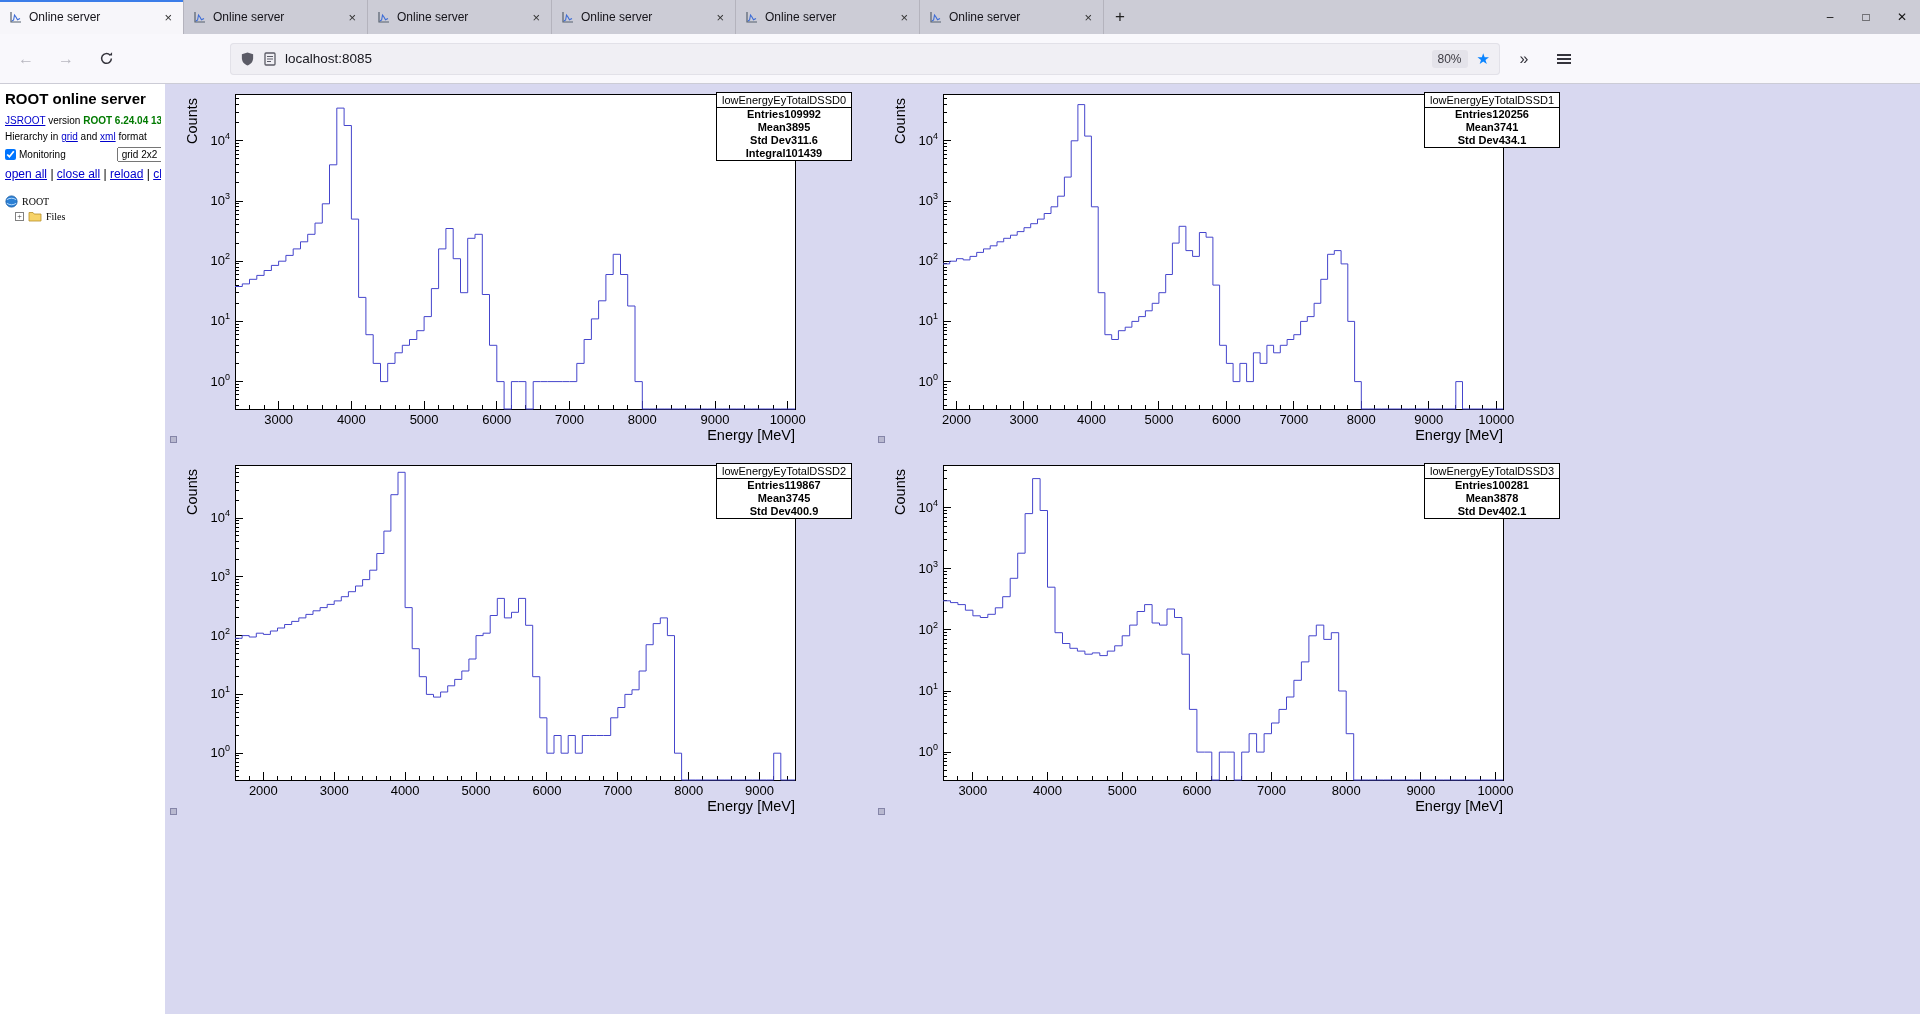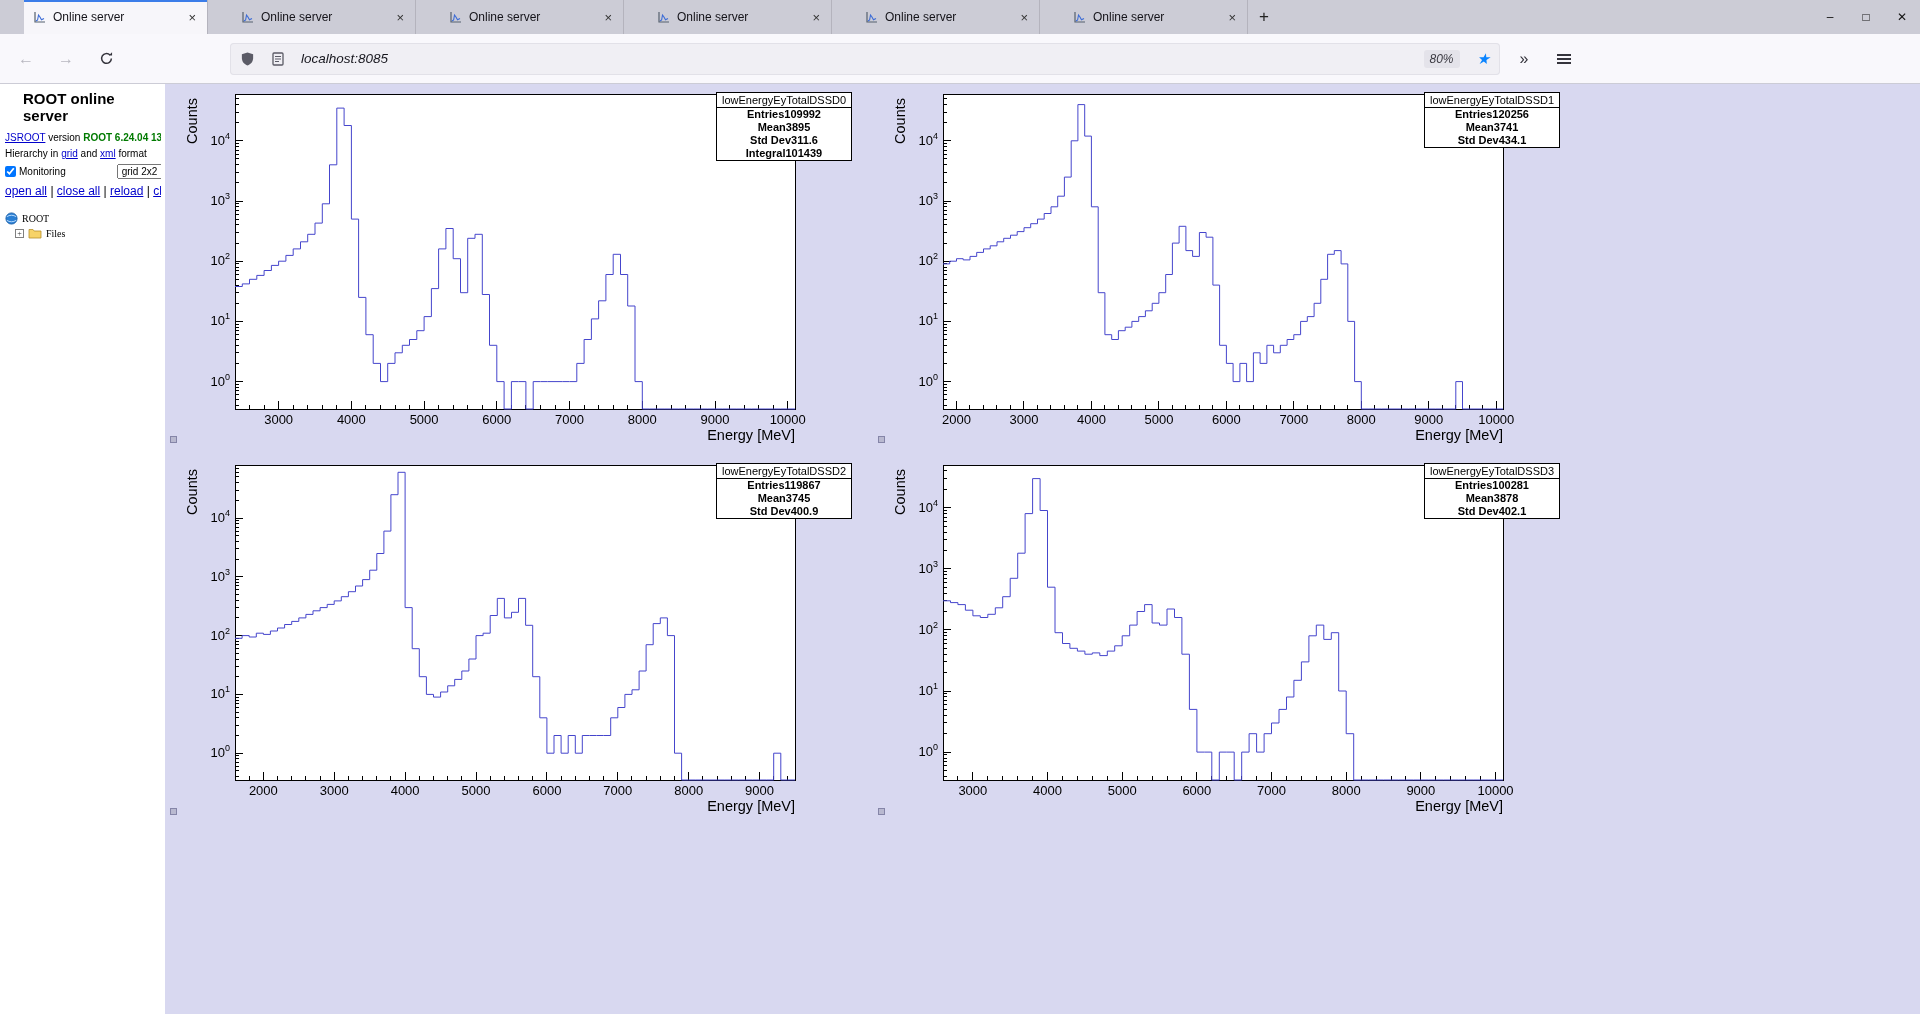--- a/index.html
+++ b/index.html
@@ -3,50 +3,50 @@
 <meta charset="utf-8">
 <style>
   * { box-sizing: border-box; margin: 0; padding: 0; }
   html,body { width:1920px; height:1014px; overflow:hidden; }
   body { font-family:"Liberation Sans", sans-serif; background:#d8d8f0; }
 
   
   .tabbar { height:34px; background:#ccccd6; display:flex; align-items:stretch; }
   .tabs { display:flex; }
   .tab { width:184px; display:flex; align-items:center; gap:7px; padding:0 9px;
-         font-size:12px; color:#15141a; border-right:1px solid #b4b3bd; position:relative; cursor:default;margin-left:24px; }
+         font-size:12px; color:#15141a; border-right:1px solid #b4b3bd; position:relative; cursor:default; }
   .tab.active { background:#f7f6fa; }
   .tab.active::after { content:""; position:absolute; left:0; right:0; top:0; height:2px; background:#3b7de9; }
   .tab-label { flex:1; overflow:hidden; white-space:nowrap; }
   .tab-close { font-size:13px; color:#333; padding:0 2px; }
   .tab-ic { display:flex; align-items:center; }
   .newtab { width:32px; border:none; background:transparent; font-size:17px; color:#222; }
   .win-controls { margin-left:auto; display:flex; }
   .win-controls button { width:36px; border:none; background:transparent; font-size:12px; color:#111; }
 
   
   .toolbar { height:50px; background:#f9f8fc; border-bottom:1px solid #ccccd6;
              display:flex; align-items:center; padding:0 10px; gap:8px; }
   .nav-btn { min-width:32px; height:30px; border:none; background:transparent; border-radius:4px;
              font-size:16px; color:#35343c; display:flex; align-items:center; justify-content:center; }
   .nav-btn.disabled { color:#b7b6bf; }
   .urlbar { width:1270px; height:32px; background:#f0eff4; border-radius:4px; display:flex;
-            align-items:center; gap:17px; padding:0 10px; margin-left:100px;
-            box-shadow: inset 0 0 0 1px #e2e1e8; font-style: italic; }
+            align-items:center; gap:9px; padding:0 10px; margin-left:100px;
+            box-shadow: inset 0 0 0 1px #e2e1e8; }
   .url-text { flex:1; font-size:13.5px; color:#16161d; }
   .zoom-badge { font-size:12px; color:#3c3b43; background:#e4e3ea; border-radius:3px; padding:2px 6px; }
   .star { color:#0a84ff; font-size:15px; }
   .hamburger .hb { display:block; width:14px; height:2px; background:#35343c;
                    box-shadow:0 4px 0 #35343c, 0 -4px 0 #35343c; }
   .toolbar-end { flex:1; }
 
   
   .content { display:flex; height:930px; }
   .sidebar { width:165px; min-width:165px; background:#ffffff; padding:5px 4px 0 5px; overflow:hidden; }
-  .sb-title { font-size:15px; font-weight:bold; margin:1px 0 8px 18px; color:#000; }
+  .sb-title { font-size:15px; font-weight:bold; margin:1px 0 8px 0; color:#000; }
   .sb-line { font-size:10px; margin-bottom:5px; white-space:nowrap; overflow:hidden; color:#000; }
   .sb-line a { color:#0000cc; text-decoration:underline; cursor:pointer; }
   .ver { color:#007a00; font-weight:bold; }
   .links-line { font-size:12px; }
   .monitoring { display:flex; align-items:center; gap:3px; }
   .monitoring input { width:11px; height:11px; margin:0; }
   .monitoring select { font-size:10px;margin-left:48px; }
   .tree { margin-top:14px;font-family:Liberation Serif, serif; }
   .tree-row { display:flex; align-items:center; gap:4px; font-size:10px; margin-bottom:3px; color:#000; }
   .tree-row.indent { padding-left:10px; }

